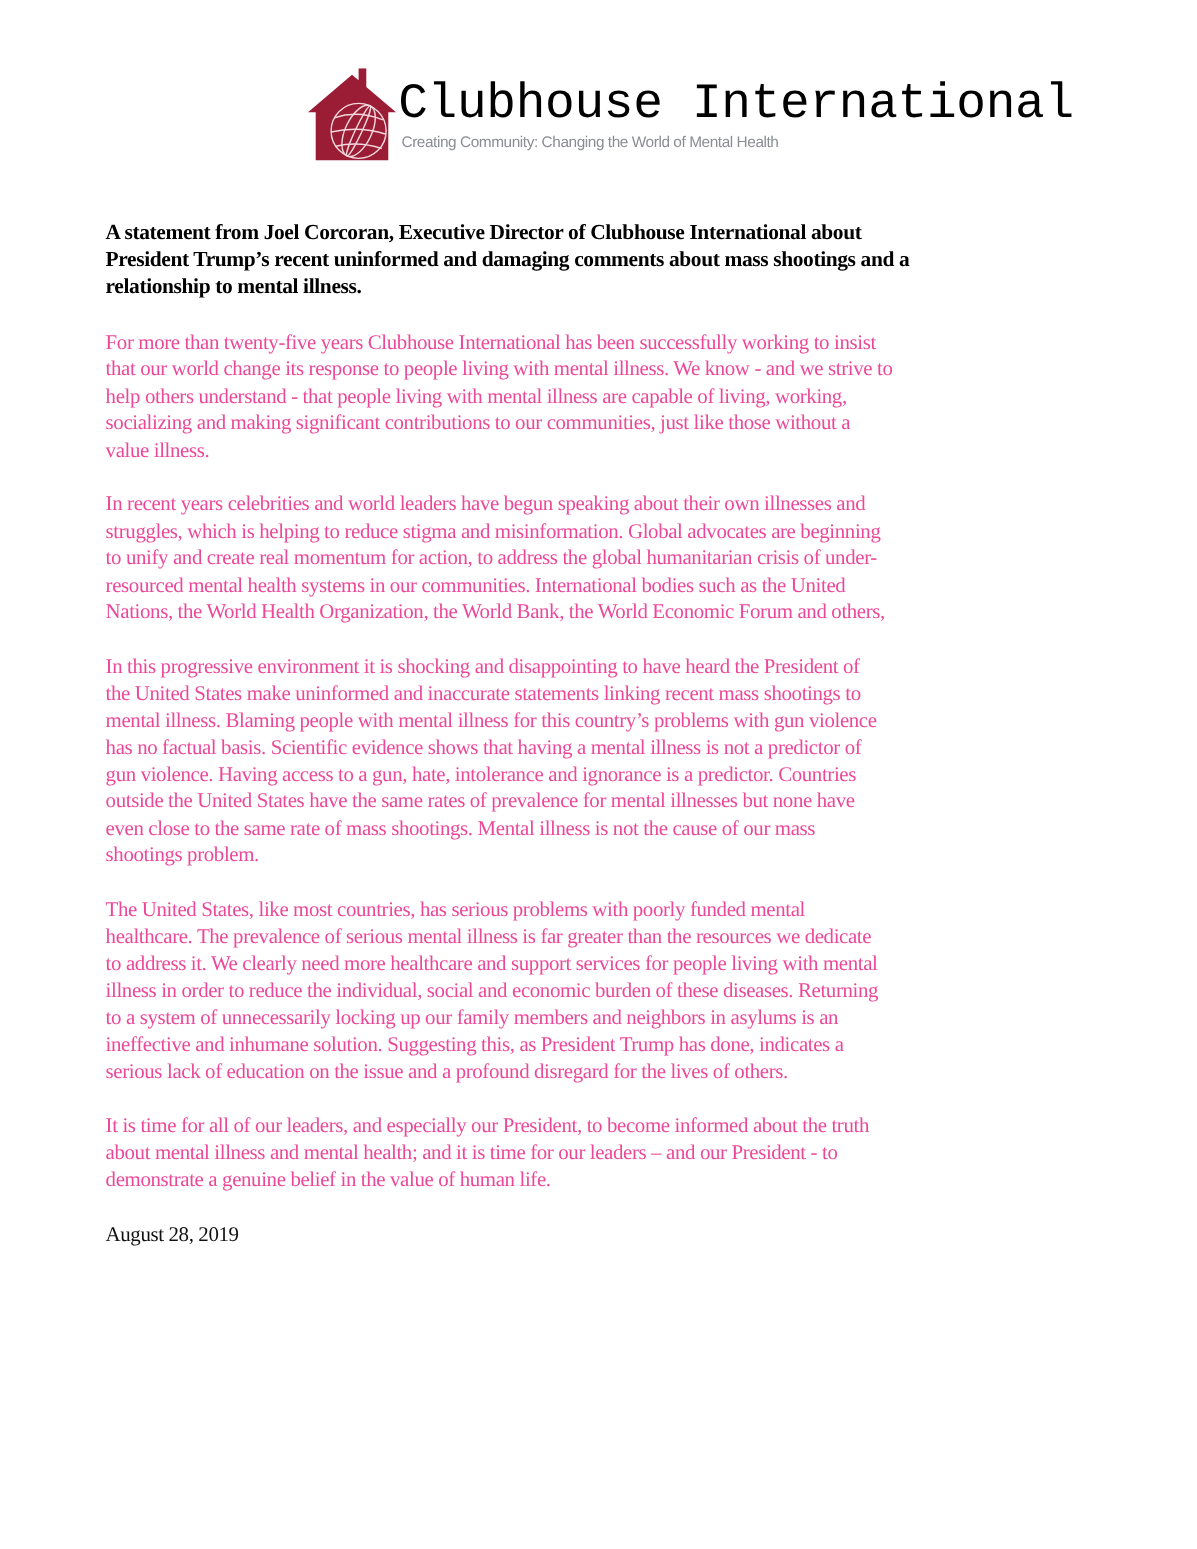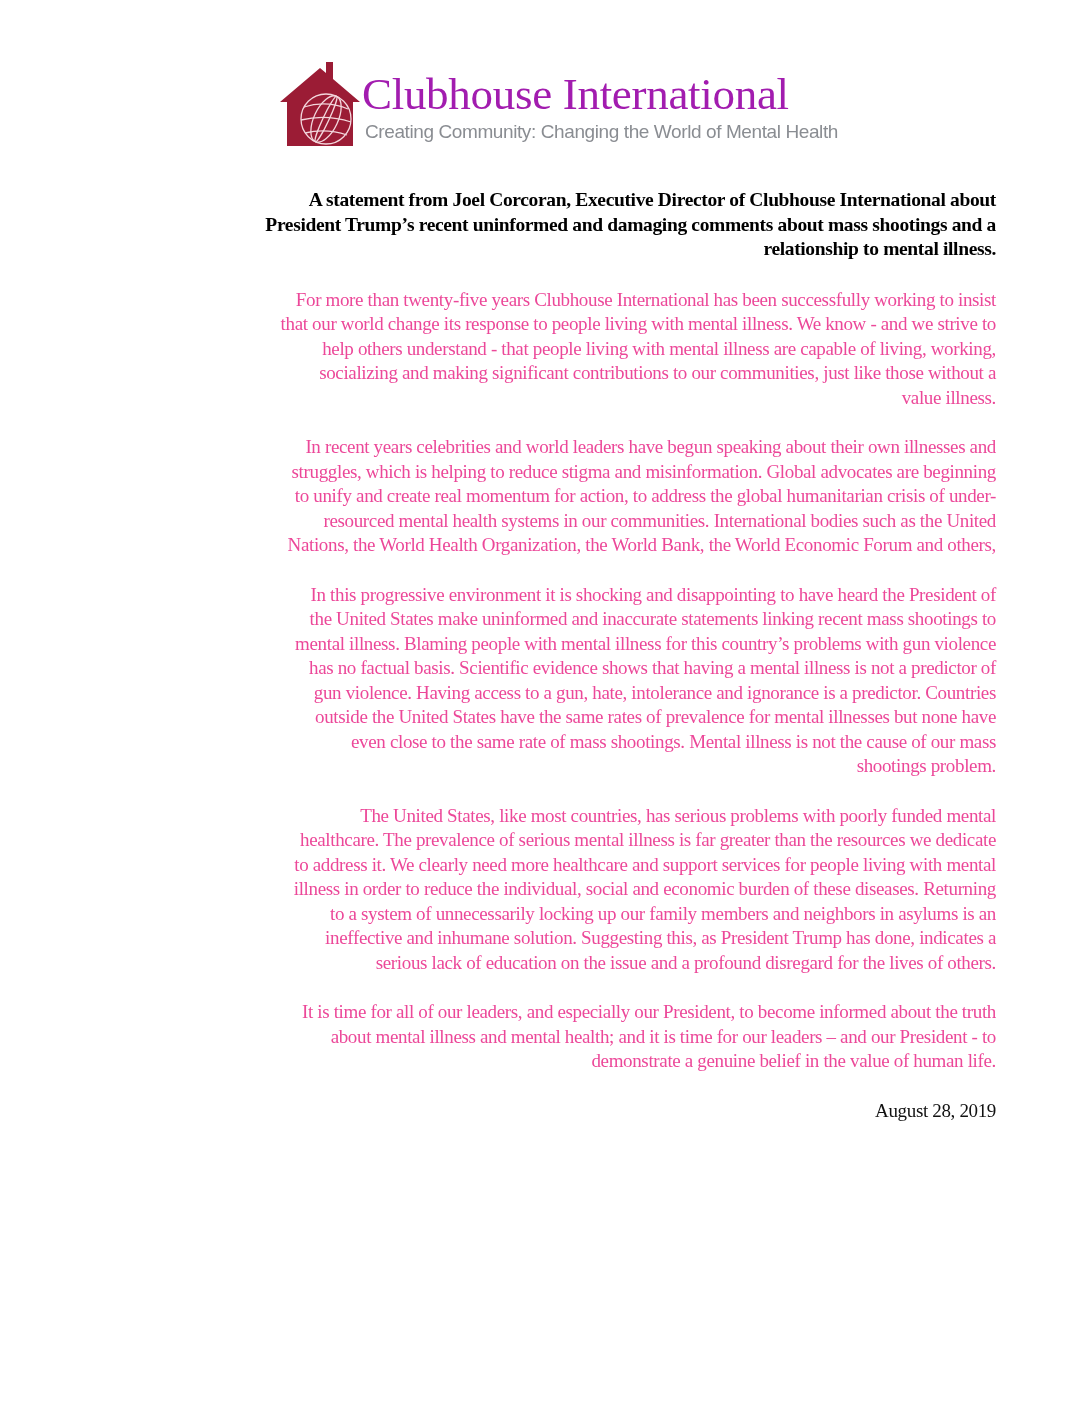--- a/index.html
+++ b/index.html
@@ -25,45 +25,44 @@
       position: absolute;
       left: 0;
       top: 0;
       width: 80px;
       height: 84px;
     }
     .org-name {
       position: absolute;
       left: 82px;
       top: 10px;
-      font-family: Liberation Serif, serif;
+      font-family: Liberation Mono, monospace;
       font-size: 45px;
       letter-spacing: -0.3px;
-      color: #a21caf;
+      color: #000000;
       white-space: nowrap;
       line-height: 1;
     }
     .tagline {
       position: absolute;
       left: 85px;
       top: 60px;
       font-family: "Liberation Sans", "DejaVu Sans", sans-serif;
-      font-size: 19px;
+      font-size: 14px;
       font-weight: 300;
       color: #8a8d92;
       letter-spacing: -0.4px;
       white-space: nowrap;
       line-height: 1;
     }
     .content {
       position: absolute;
       left: 96px;
-      top: 188px;
+      top: 200px;
       width: 900px;
-      text-align: right;
     }
     .headline {
       font-weight: bold;
       font-size: 19.5px;
       line-height: 24.5px;
       letter-spacing: -0.35px;
       color: #000000;
       margin-bottom: 26px;
     }
     .para {

